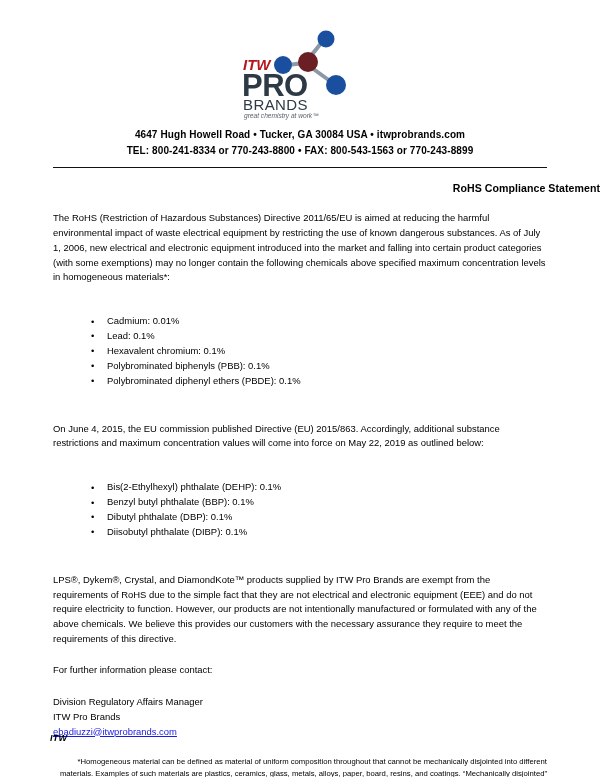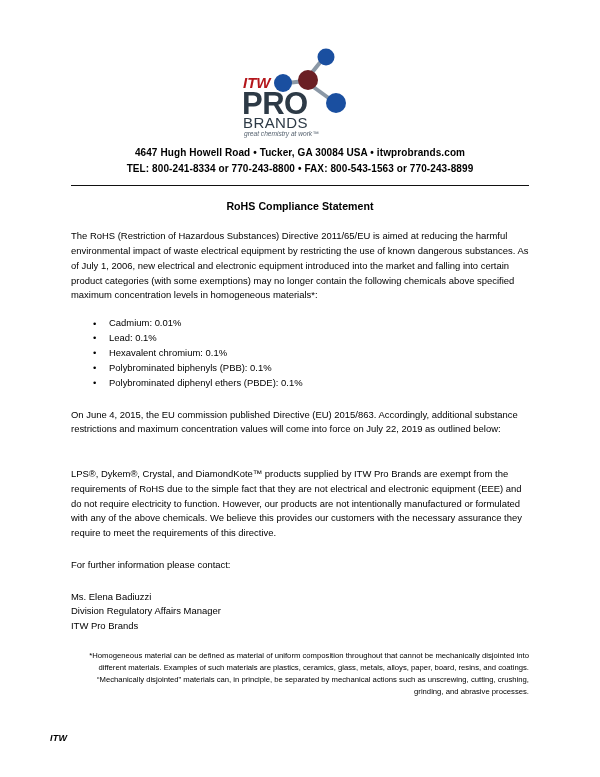--- a/index.html
+++ b/index.html
@@ -12,21 +12,21 @@
     height: 777px;
     overflow: hidden;
     font-family: "Liberation Sans", sans-serif;
     color: #000000;
     position: relative;
   }
   .page {
     width: 600px;
     height: 777px;
     box-sizing: border-box;
-    padding: 18px;
+    padding: 0;
     position: relative;
   }
 
   
   .logo-block {
     padding-top: 28px;
     display: flex;
     justify-content: center;
   }
   .logo {
@@ -49,40 +49,40 @@
   .address div { white-space: nowrap; }
 
   .rule {
     border: 0;
     border-top: 1.4px solid #111;
     margin: 8px 53px 0 53px;
   }
 
   
   .doc-title {
-    text-align: center;
+    text-align: right;
     font-size: 10.6px;
     font-weight: bold;
     margin-top: 14px;
     letter-spacing: 0.05px;
   }
   .content {
     margin: 0 53px 0 53px;
     font-size: 9.45px;
     line-height: 1.56;
   }
   p.para {
     margin: 0;
     text-align: left;
   }
   .gap-lg { height: 17px; }
   .gap-md { height: 13px; }
 
   ul.bullets {
-    margin: 0;
+    margin: 16px;
     padding: 0 0 0 38px;
     list-style: none;
   }
   ul.bullets li {
     position: relative;
     line-height: 1.58;
     font-size: 9.45px;
     padding-left: 0;
   }
   ul.bullets li::before {
@@ -164,34 +164,42 @@
     <div class="gap-md"></div>
     <ul class="bullets">
       <li>Cadmium: 0.01%</li>
       <li>Lead: 0.1%</li>
       <li>Hexavalent chromium: 0.1%</li>
       <li>Polybrominated biphenyls (PBB): 0.1%</li>
       <li>Polybrominated diphenyl ethers (PBDE): 0.1%</li>
     </ul>
 
     <div class="gap-lg"></div>
-    <p class="para">On June 4, 2015, the EU commission published Directive (EU) 2015/863. Accordingly, additional substance restrictions and maximum concentration values will come into force on July 22, 2019 as outlined below:</p>
+    <p class="para">On June 4, 2015, the EU commission published Directive (EU) 2015/863. Accordingly, additional substance restrictions and maximum concentration values will come into force on May 22, 2019 as outlined below:</p>
 
     <div class="gap-md"></div>
+    <ul class="bullets">
+      <li>Bis(2-Ethylhexyl) phthalate (DEHP): 0.1%</li>
+      <li>Benzyl butyl phthalate (BBP): 0.1%</li>
+      <li>Dibutyl phthalate (DBP): 0.1%</li>
+      <li>Diisobutyl phthalate (DIBP): 0.1%</li>
+    </ul>
 
     <div class="gap-lg"></div>
     <p class="para">LPS®, Dykem®, Crystal, and DiamondKote™ products supplied by ITW Pro Brands are exempt from the requirements of RoHS due to the simple fact that they are not electrical and electronic equipment (EEE) and do not require electricity to function. However, our products are not intentionally manufactured or formulated with any of the above chemicals. We believe this provides our customers with the necessary assurance they require to meet the requirements of this directive.</p>
 
     <div class="gap-lg"></div>
     <p class="para">For further information please contact:</p>
 
     <div class="gap-lg"></div>
-    <div class="contact-line">Ms. Elena Badiuzzi</div>
     <div class="contact-line">Division Regulatory Affairs Manager</div>
     <div class="contact-line">ITW Pro Brands</div>
+    <div class="contact-line">
+      <a class="email" href="#">ebadiuzzi@itwprobrands.com</a>
+    </div>
 
     <div class="gap-lg"></div>
   </div>
 
   <div class="footnote">*Homogeneous material can be defined as material of uniform composition throughout that cannot be mechanically disjointed into different materials. Examples of such materials are plastics, ceramics, glass, metals, alloys, paper, board, resins, and coatings. “Mechanically disjointed” materials can, in principle, be separated by mechanical actions such as unscrewing, cutting, crushing, grinding, and abrasive processes.</div>
 
   <div class="footer-itw">ITW</div>
 
 </div>
 

